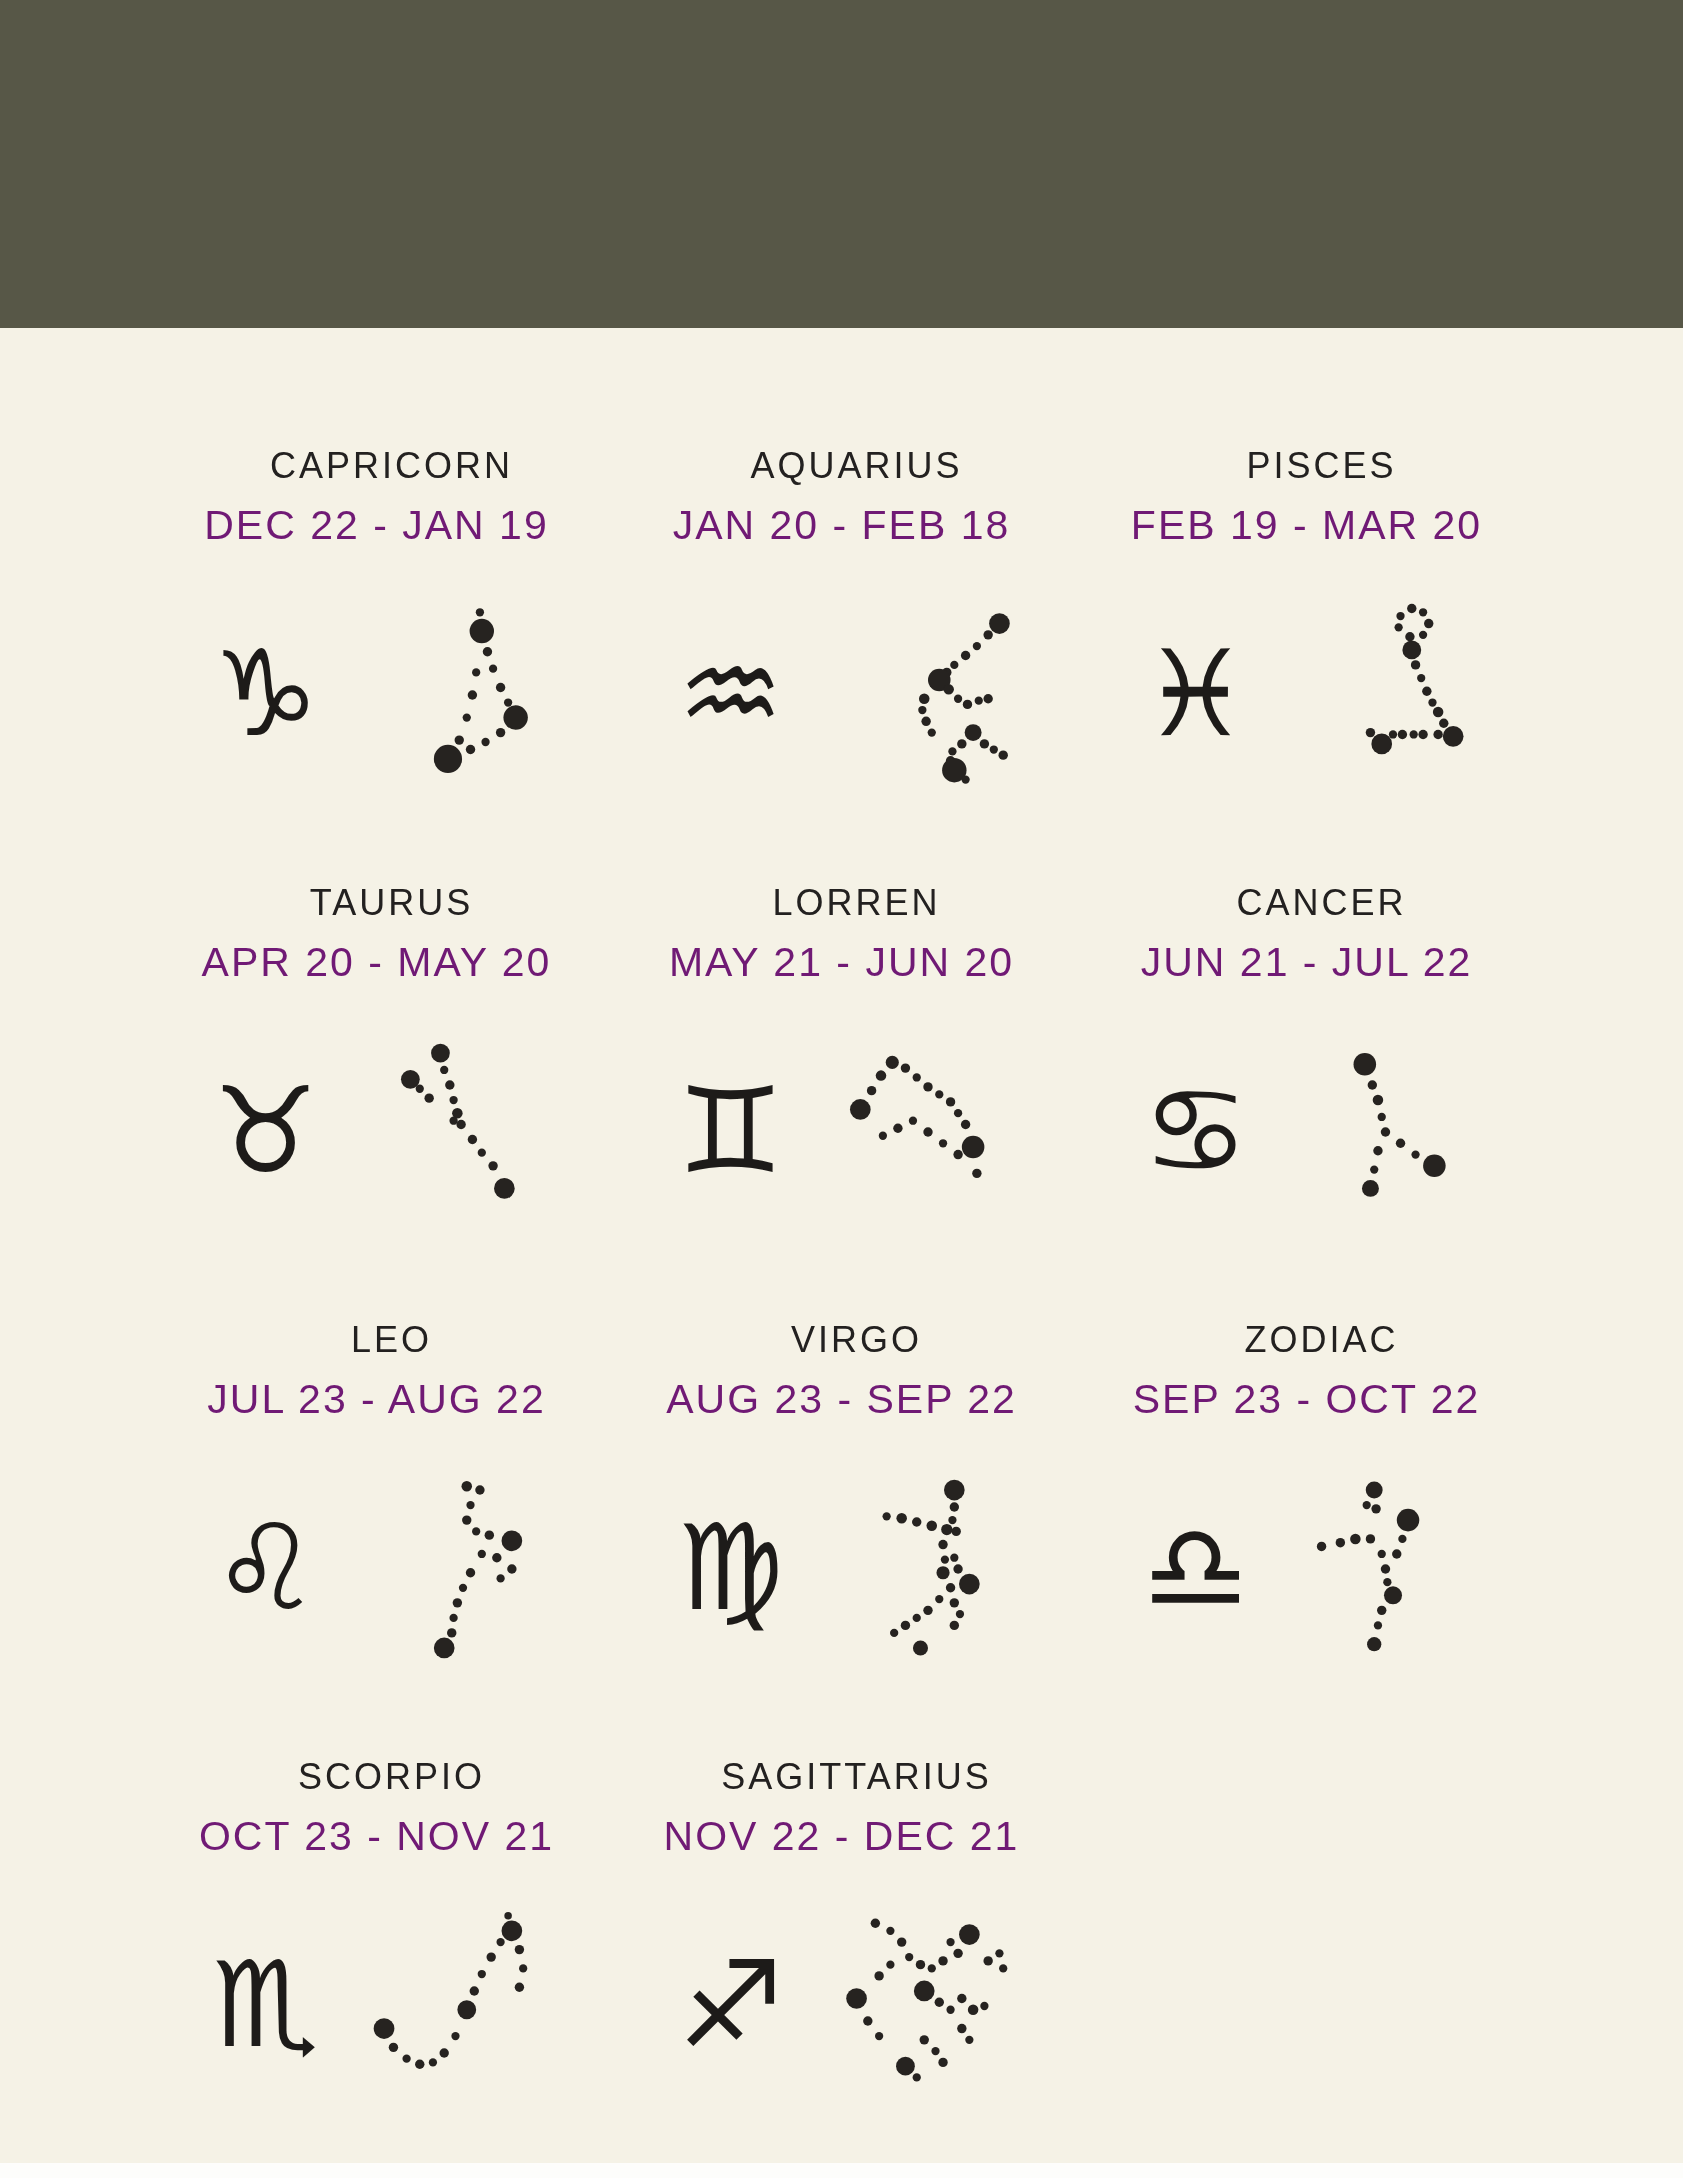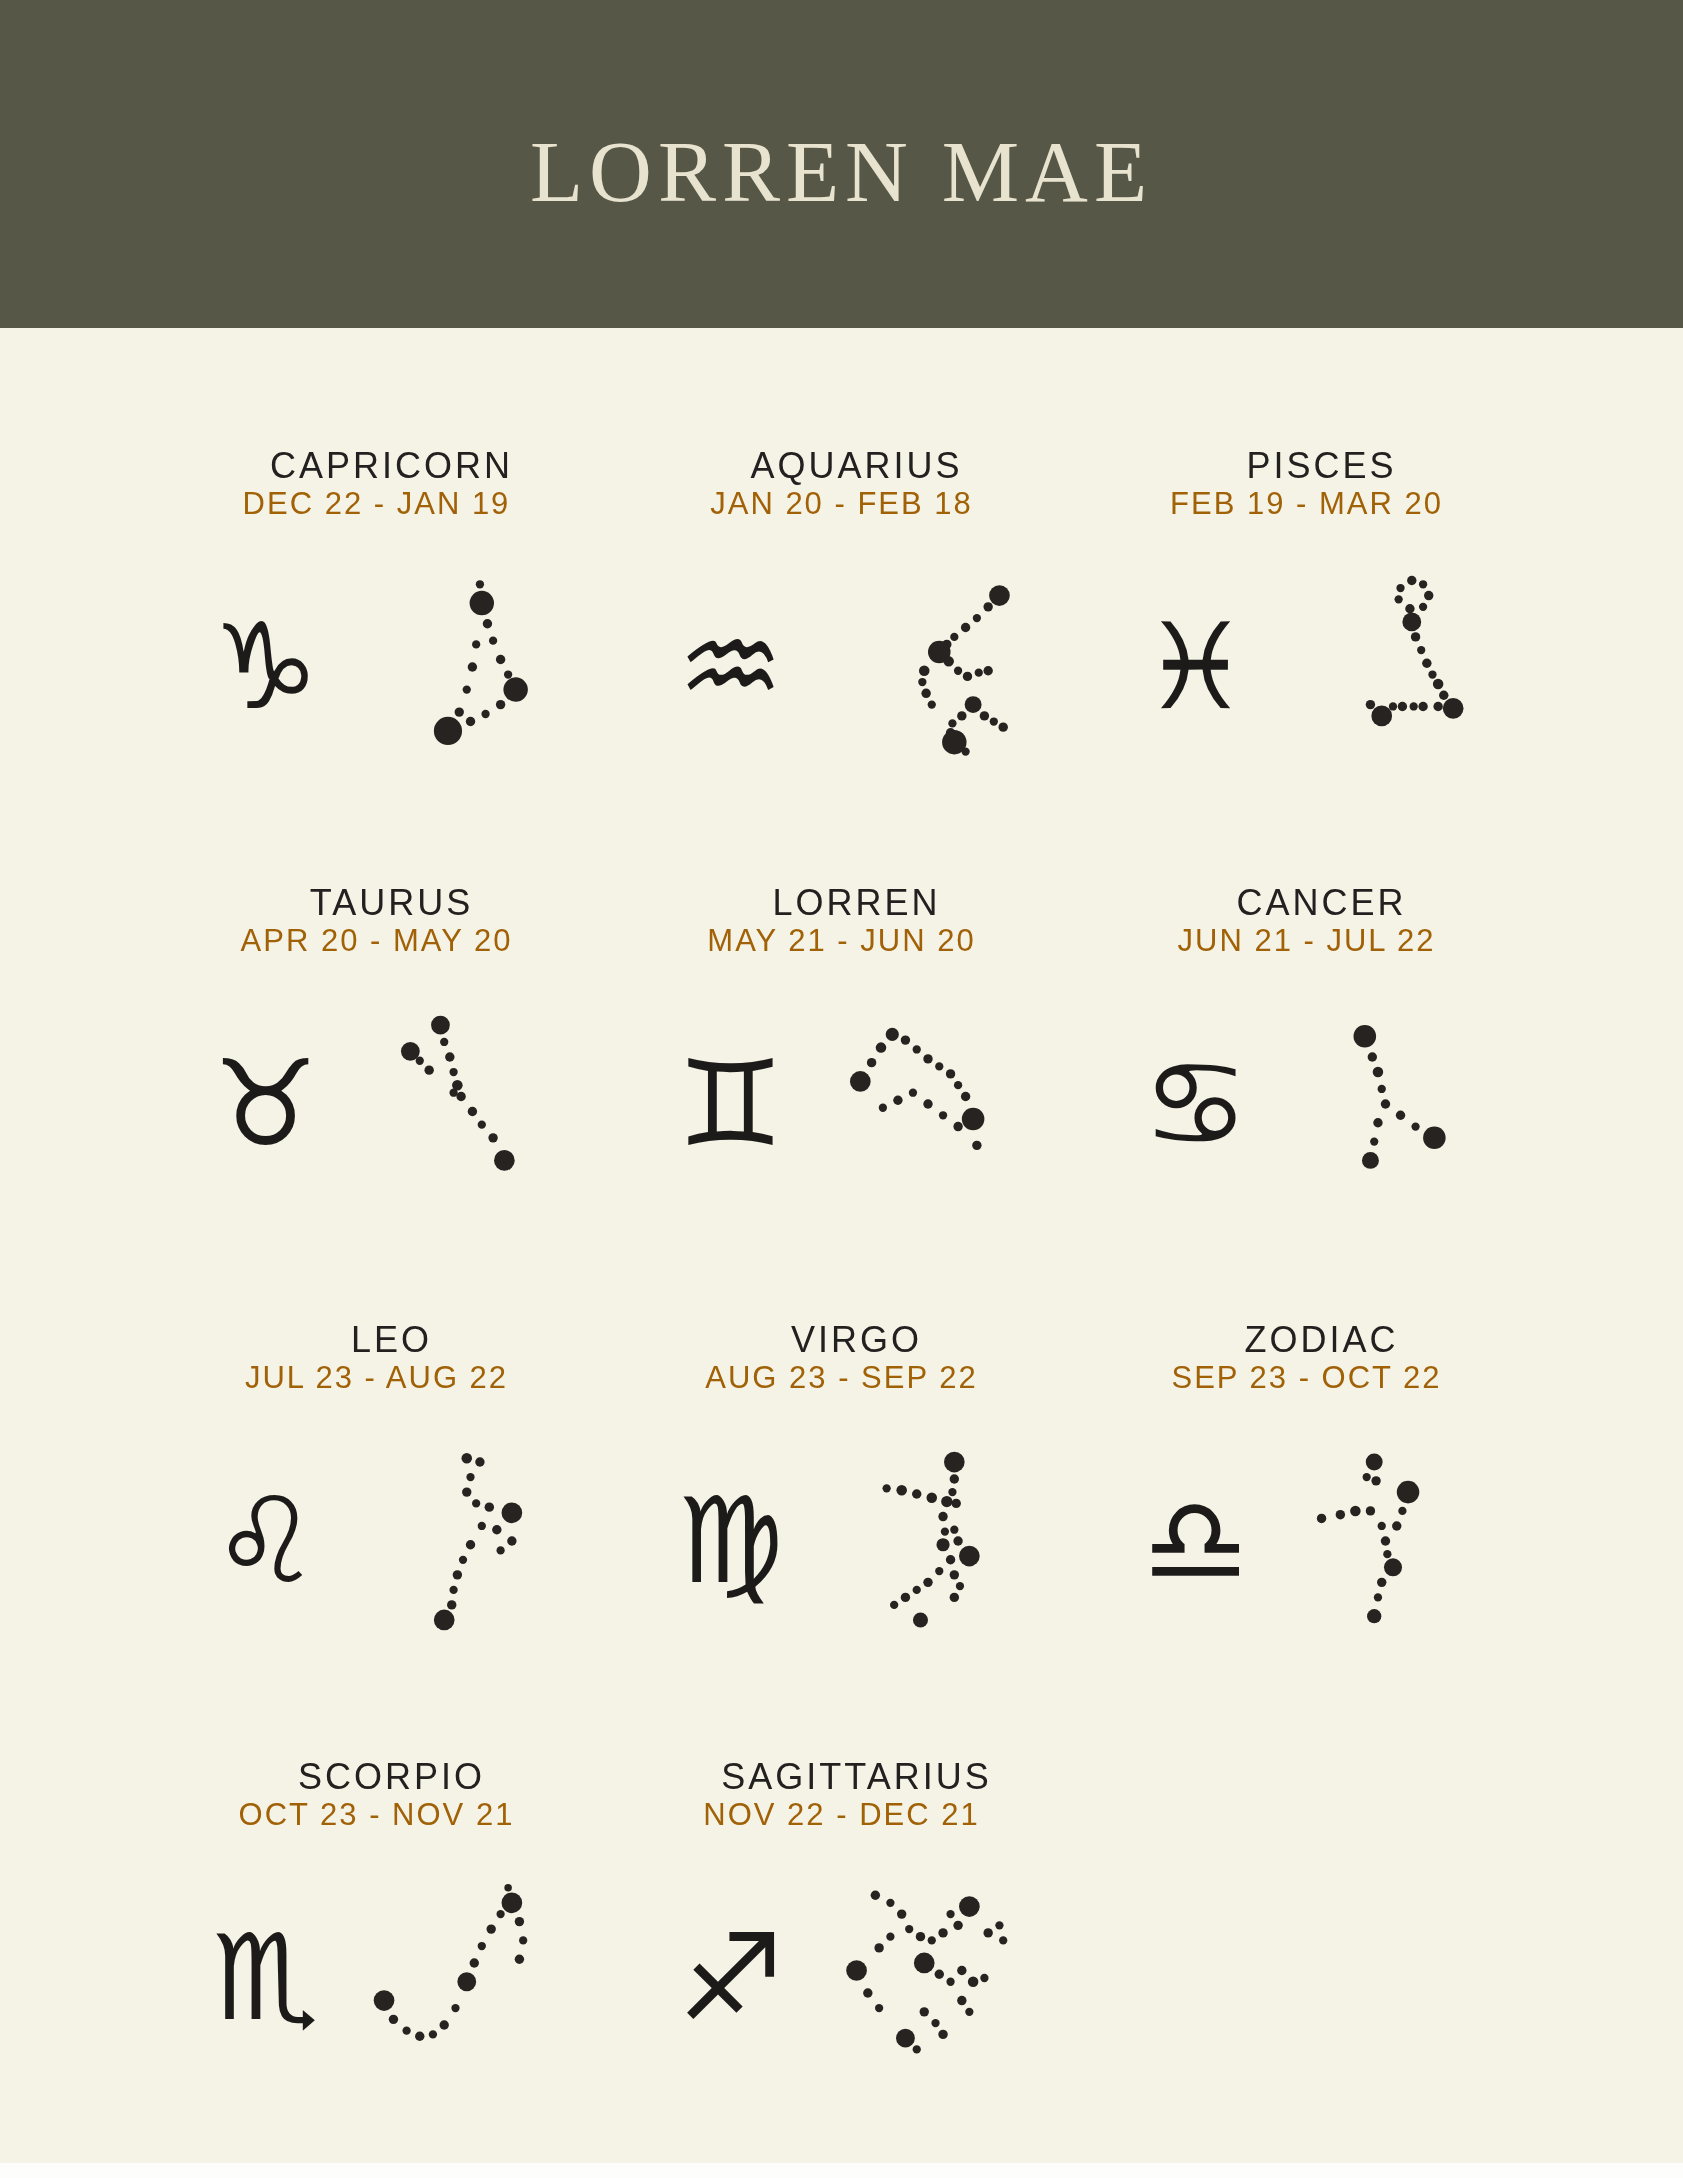--- a/index.html
+++ b/index.html
@@ -57,24 +57,24 @@
   .sign-name {
     font-weight:normal;
     font-size:36px;
     letter-spacing:3px;
     color:#232120;
     line-height:1.15;
     white-space:nowrap;
     margin-left:30px;
   }
   .sign-dates {
-    margin-top:0;
-    font-size:31px;
+    margin-top:16px;
+    font-size:41px;
     letter-spacing:2px;
-    color:#a16207;
+    color:#701a75;
     line-height:1.15;
     white-space:nowrap;
   }
   .art {
     margin-top:46px;
     display:flex;
     align-items:center;
     justify-content:center;
     gap:34px;
     height:198px;
@@ -97,21 +97,20 @@
     height:15px;
     background:#fdfdfb;
   }
 </style>
 </head>
 <body>
 
 <div class="page">
 
   <header class="header">
-    <h1 class="brand-title">LORREN MAE</h1>
   </header>
 
   <section class="grid" id="grid">
   <div class="cell">
     <h2 class="sign-name">CAPRICORN</h2>
     <div class="sign-dates">DEC 22 - JAN 19</div>
     <div class="art">
       <div class="symbol">♑</div>
       <div class="constellation">
             <svg viewBox="0 0 100 100">

